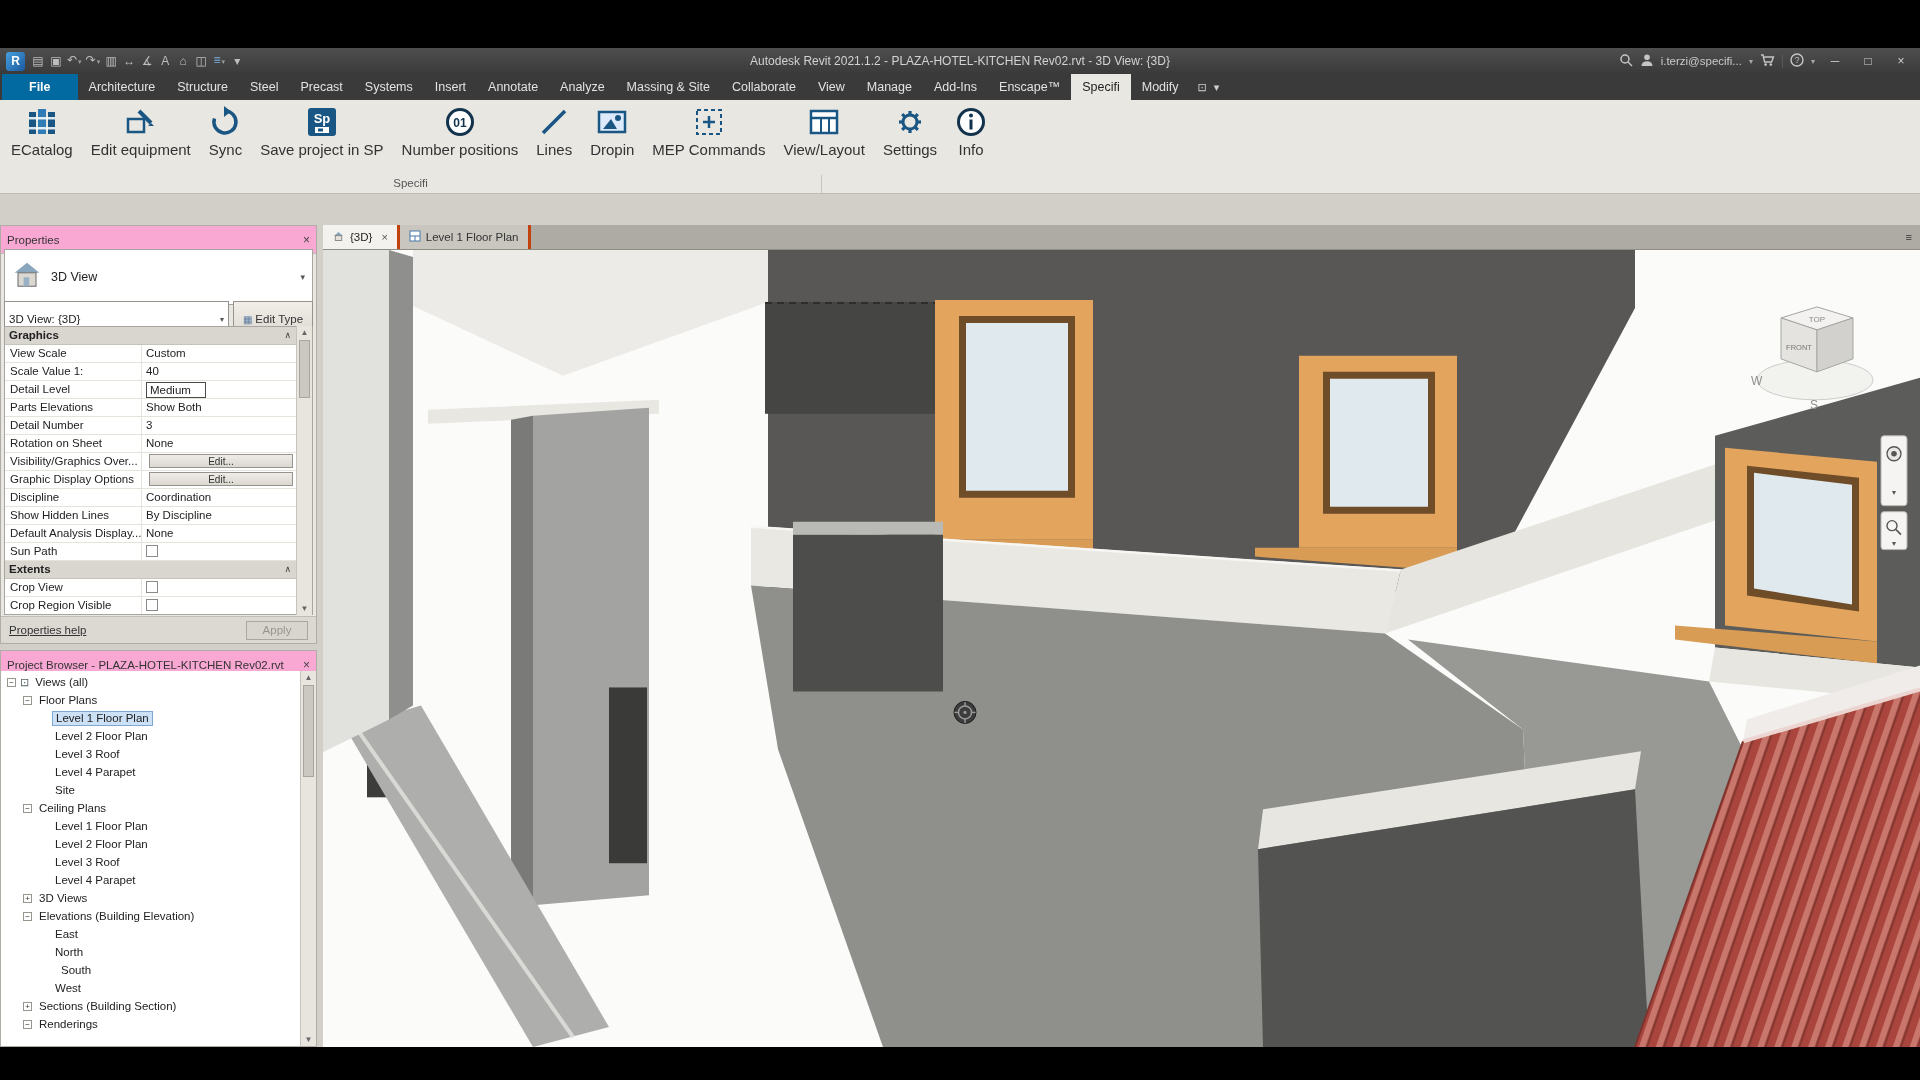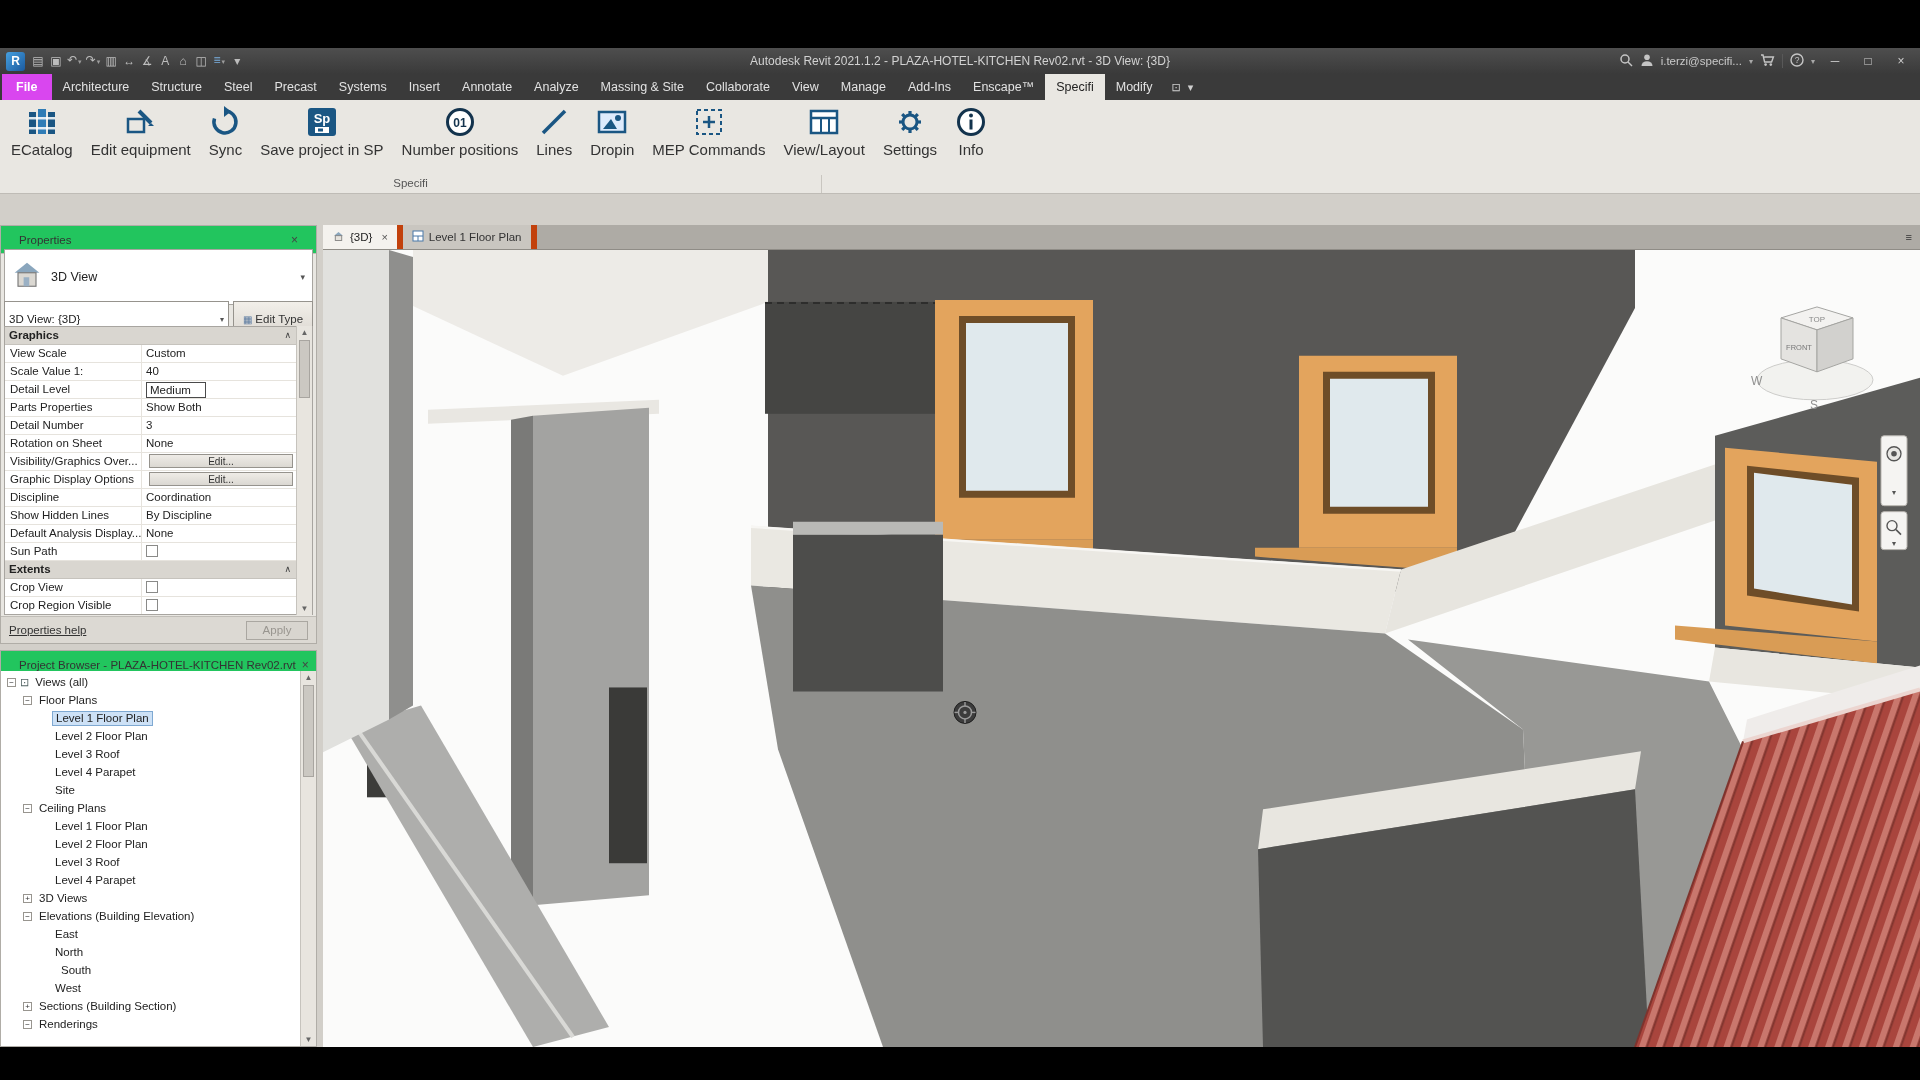--- a/index.html
+++ b/index.html
@@ -16,38 +16,38 @@
   .tb-title{position:absolute;left:0;right:0;text-align:center;font-size:12px;color:#d2d2d2;pointer-events:none}
   .tb-right{margin-left:auto;display:flex;align-items:center;gap:7px;color:#c6c6c6;font-size:12px;z-index:2}
   .tb-right .sep{width:1px;height:14px;background:#585858}
   .acct{font-size:11.5px;color:#c9c9c9}
   .tinycaret{font-size:8px;color:#a8a8a8}
   .winbtn{width:26px;text-align:center;font-size:12px;color:#cfcfcf}
 
   
   .rtabs{height:26px;background:#3a3a3a;display:flex;align-items:stretch;padding-left:2px;font-size:12.5px}
   .rtab{display:flex;align-items:center;padding:0 11px;color:#e2e2e2}
-  .rtab.file{background:#d946ef;color:#fff;padding:0 14px;font-weight:bold}
+  .rtab.file{background:#0369a1;color:#fff;padding:0 27px;font-weight:bold}
   .rtab.active{background:#e9e7e2;color:#222}
   .rtab-extra{display:flex;align-items:center;color:#cfcfcf;font-size:11px;padding:0 8px;letter-spacing:2px}
 
   
   .rbody{height:75px;background:#e9e7e2;display:flex;align-items:flex-start;padding-left:2px}
   .rbtn{display:flex;flex-direction:column;align-items:center;padding:4px 9px 0}
   .ricon{height:36px;display:flex;align-items:center;}
   .rlabel{font-size:15px;color:#333;margin-top:1px;white-space:nowrap}
   .rpanelrow{height:19px;background:#e9e7e2;border-bottom:1px solid #bfbcb6;display:flex}
   .rpanel{width:822px;border-right:1px solid #c9c6c0;text-align:center;font-size:11.5px;color:#555;line-height:17px}
 
   
   .workspace{position:relative;height:853px;background:#d2cfc9;overflow:hidden}
 
   
   .panel{position:absolute;left:0;width:317px;background:#e9e7e2;border:1px solid #b0ada7}
-  .phead{height:28px;background:#22c55e;border-bottom:1px solid #c0bdb7;display:flex;align-items:center;font-size:11.5px;color:#333;padding:0 18px;white-space:nowrap;overflow:hidden}
+  .phead{height:28px;background:#f9a8d4;border-bottom:1px solid #c0bdb7;display:flex;align-items:center;font-size:11.5px;color:#333;padding:0 6px;white-space:nowrap;overflow:hidden}
   .pclose{margin-left:auto;font-size:12px;color:#444;padding-left:6px}
 
   
   .props{top:31px;height:419px}
   .typesel{position:absolute;left:3px;right:3px;top:23px;height:56px;background:#fff;border:1px solid #a8a5a0;display:flex;align-items:center}
   .typesel .tname{font-size:12.5px;color:#222;margin-left:6px}
   .typesel .caret{margin-left:auto;margin-right:7px;font-size:9px;color:#555}
   .typerow{position:absolute;left:3px;right:3px;top:75px;height:36px;display:flex;gap:4px}
   .vcombo{flex:1;background:#fff;border:1px solid #96938d;font-size:11.5px;color:#222;display:flex;align-items:center;padding:0 4px}
   .vcombo .caret{margin-left:auto;font-size:8px;color:#555}
@@ -76,21 +76,21 @@
   .trow{height:18px;display:flex;align-items:center;font-size:11.5px;color:#222;white-space:nowrap}
   .texp{width:9px;height:9px;border:1px solid #98958f;background:#fff;font-size:8px;line-height:7px;text-align:center;margin-right:4px;flex:none;color:#333}
   .tsp{width:13px;flex:none}
   .ticn{font-size:11px;color:#566;margin-right:3px}
   .tlab{padding:0 3px;line-height:15px}
   .tlab.tsel{background:#cde1f6;border:1px solid #7fa9d2;line-height:13px}
 
   
   .viewport{position:absolute;left:323px;right:0;top:31px;bottom:0}
   .vtabs{height:24px;background:#aeaba5;display:flex;align-items:stretch;position:relative}
-  .vtab{display:flex;align-items:center;padding:0 9px;font-size:11.5px;gap:5px;border-right:6px solid #c2410c;background:#c9c6c0;color:#333}
+  .vtab{display:flex;align-items:center;padding:0 9px;font-size:11.5px;gap:5px;border-right:3px solid #c2410c;background:#c9c6c0;color:#333}
   .vtab.active{background:#f4f2ee;color:#222}
   .vtab .vclose{font-size:11px;color:#555;margin-left:4px}
   .vtabs-end{position:absolute;right:8px;top:0;bottom:0;display:flex;align-items:center;color:#333;font-size:11px}
   .canvas{position:absolute;left:0;right:0;top:24px;bottom:0;background:#fbfbfa;border-top:1px solid #8f8c86}
   .canvas svg{display:block;width:100%;height:100%}
 </style>
 </head>
 <body>
 
 <div class="app">
@@ -332,21 +332,21 @@
           </div>
           <div class="prow">
             <span class="plab">Scale Value    1:</span>
             <span class="pval"><span class="ptext">40</span></span>
           </div>
           <div class="prow">
             <span class="plab">Detail Level</span>
             <span class="pval"><span class="ptext boxed">Medium</span></span>
           </div>
           <div class="prow">
-            <span class="plab">Parts Properties</span>
+            <span class="plab">Parts Elevations</span>
             <span class="pval"><span class="ptext">Show Both</span></span>
           </div>
           <div class="prow">
             <span class="plab">Detail Number</span>
             <span class="pval"><span class="ptext">3</span></span>
           </div>
           <div class="prow">
             <span class="plab">Rotation on Sheet</span>
             <span class="pval"><span class="ptext">None</span></span>
           </div>

